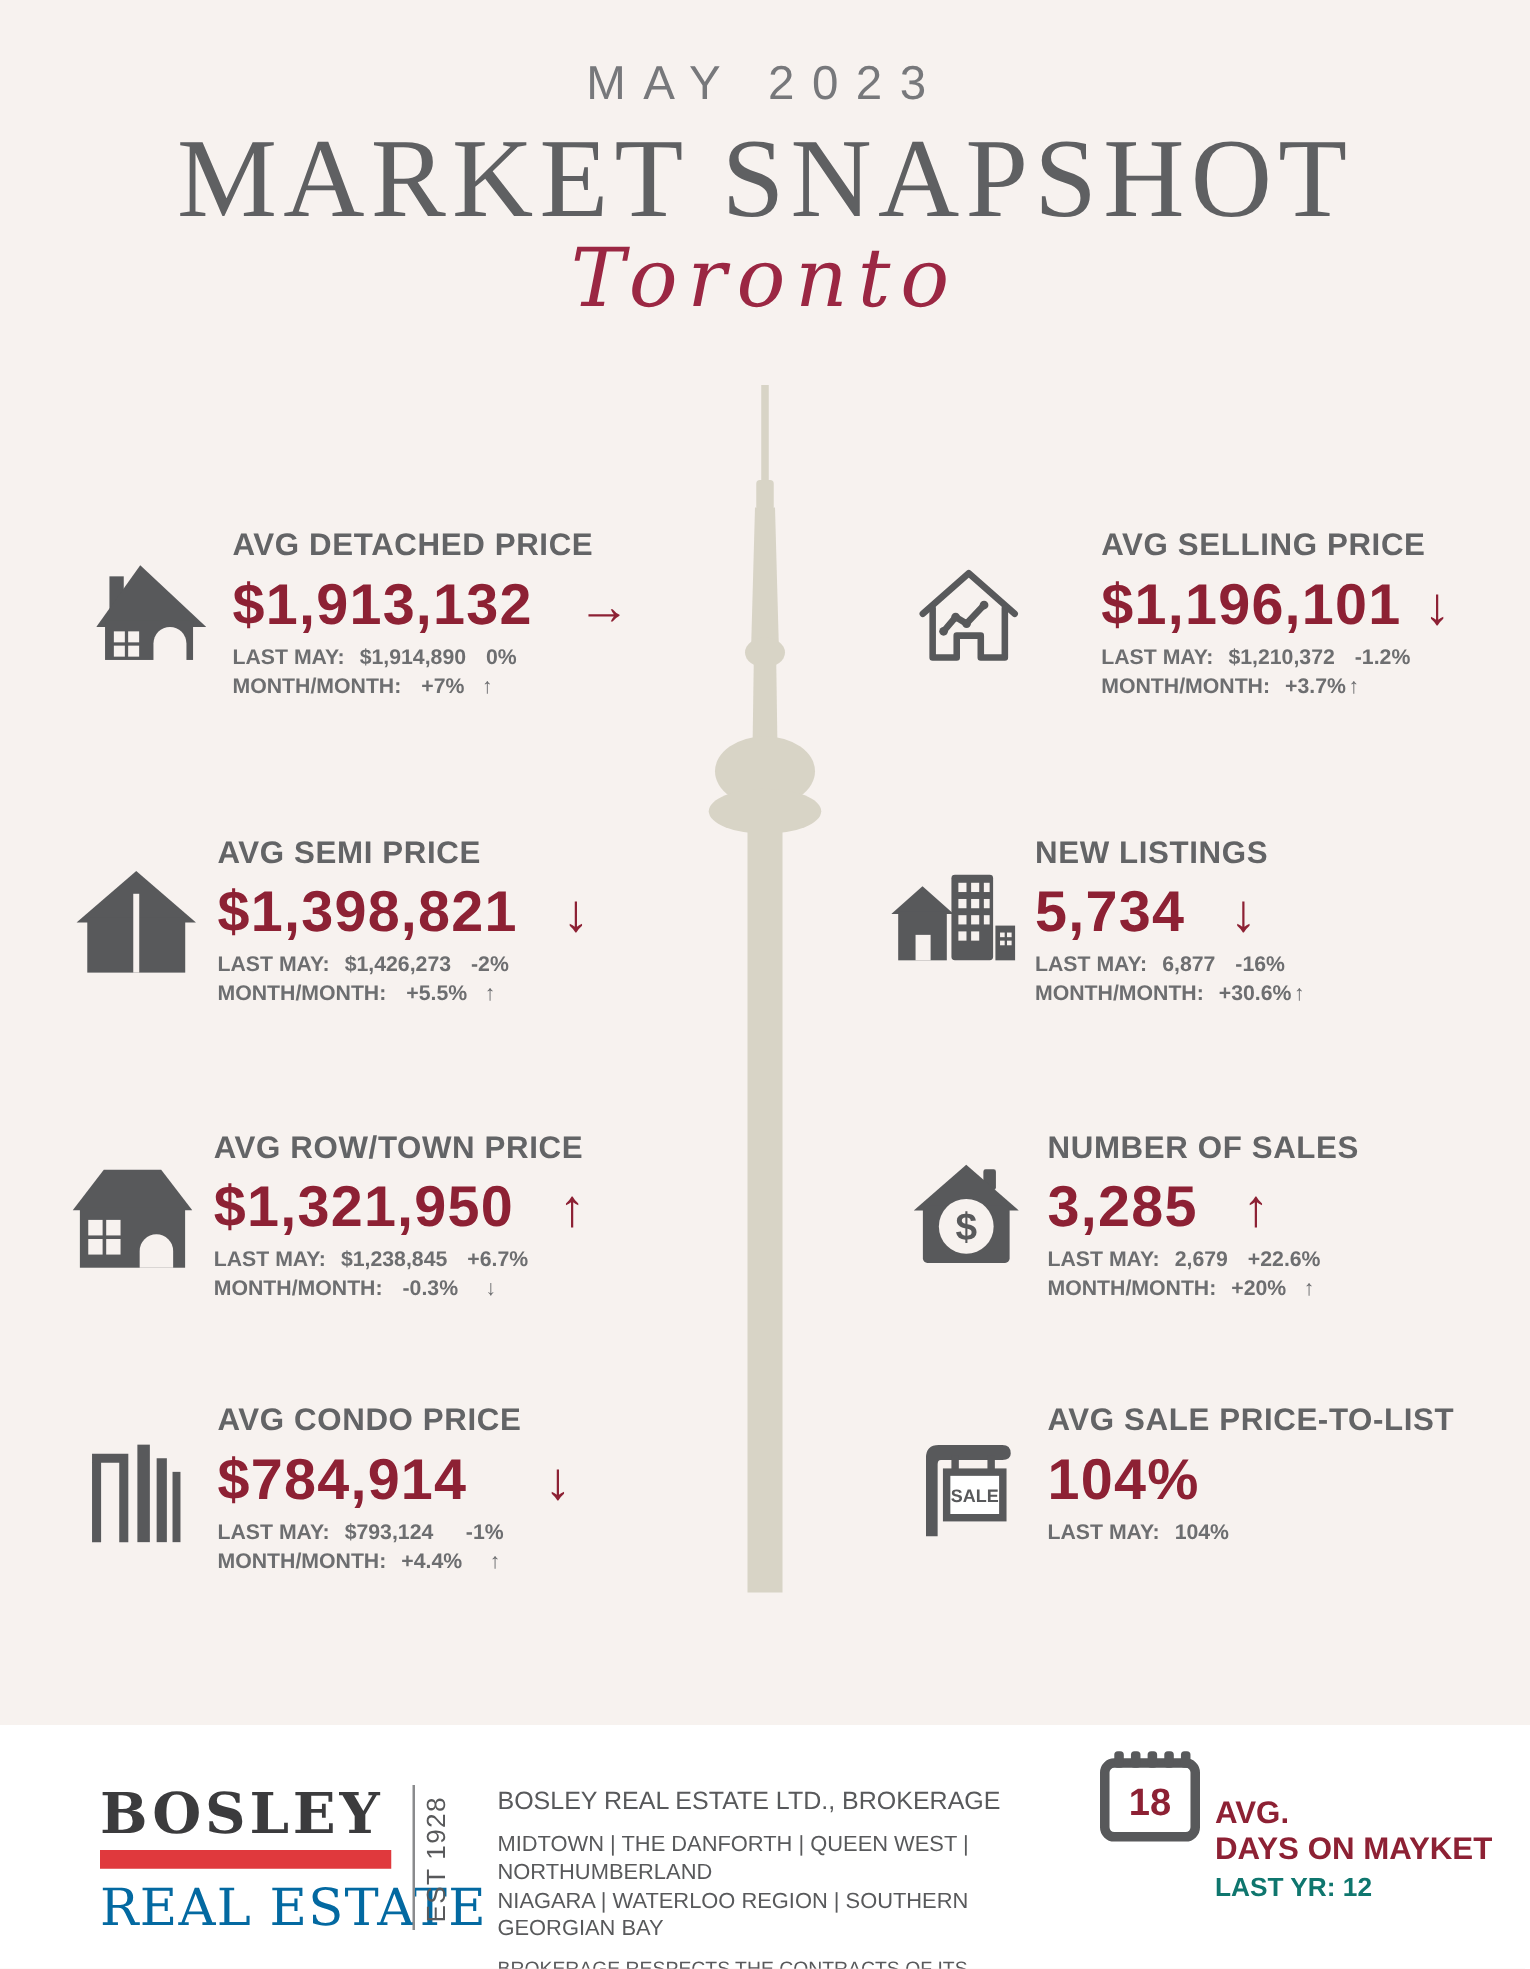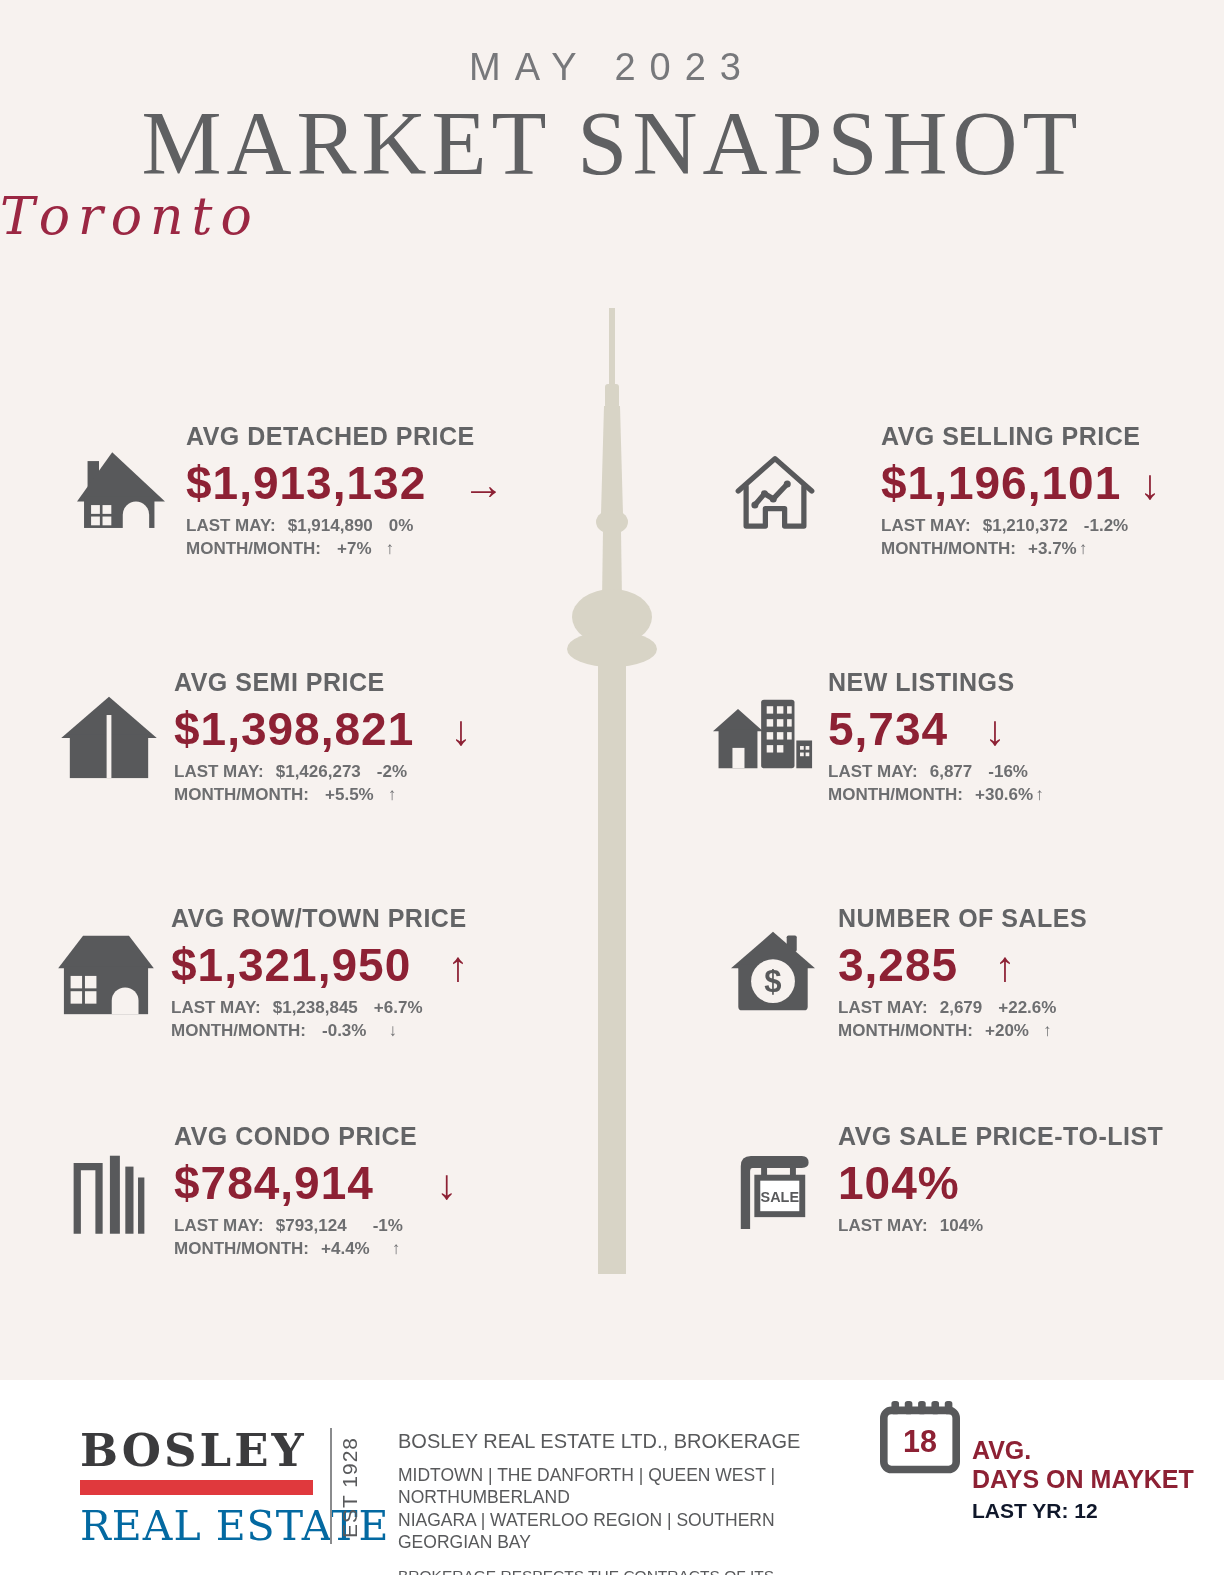--- a/index.html
+++ b/index.html
@@ -6,22 +6,22 @@
   html,body { width:1224px; }
   body { font-family:"Liberation Sans", sans-serif; }
   .page { position:relative; width:1224px; height:1575px; background:#f7f2ef; overflow:hidden; }
 
   
   .period { position:absolute; top:46px; left:0; width:100%; text-align:center;
             font-size:38px; color:#77787b; letter-spacing:14px; font-weight:400; }
   .title  { position:absolute; top:92px; left:0; width:100%; text-align:center;
             font-family:"Liberation Serif", serif; font-size:90px; font-weight:400;
             color:#5f6062; letter-spacing:5px; }
-  .city   { position:absolute; top:186px; left:0; width:100%; text-align:left;
-            font-family:"DejaVu Serif", serif; font-style:italic; font-size:52px;
+  .city   { position:absolute; top:186px; left:0; width:100%; text-align:center;
+            font-family:"DejaVu Serif", serif; font-style:italic; font-size:65px;
             color:#9b2743; letter-spacing:8px; }
 
   
   .tower { position:absolute; left:551px; top:308px; width:122px; height:968px; }
 
   
   .stat { position:absolute; display:flex; align-items:flex-start; }
   .stat .iconbox { width:102px; flex:0 0 102px; display:flex; justify-content:center; margin-top:26px; }
   .stat .body { margin-left:14px; }
   .stat .label { font-size:25px; font-weight:bold; color:#636466; letter-spacing:0.5px; }
@@ -56,21 +56,21 @@
               font-size:21px; color:#58595b; letter-spacing:1px; text-align:center; }
 
   .foot-mid { position:absolute; left:398px; top:1430px; width:470px; color:#58595b; }
   .foot-mid .l1 { font-size:20px; margin-bottom:11px; }
   .foot-mid .l2, .foot-mid .l3 { font-size:17.5px; line-height:1.28; }
   .foot-mid .l4 { font-size:15.5px; margin-top:13px; }
 
   .dom-icon { position:absolute; left:880px; top:1400px; }
   .dom-text { position:absolute; left:972px; top:1436px; }
   .dom-text .t1, .dom-text .t2 { font-size:25px; font-weight:bold; color:#8d2134; line-height:1.15; }
-  .dom-text .t3 { font-size:21px; font-weight:bold; color:#0f172a; margin-top:5px; }
+  .dom-text .t3 { font-size:21px; font-weight:bold; color:#0f766e; margin-top:5px; }
 </style>
 </head>
 <body>
 
 <div class="page">
 
   <div class="period">MAY 2023</div>
   <div class="title">MARKET SNAPSHOT</div>
   <div class="city">Toronto</div>
 

